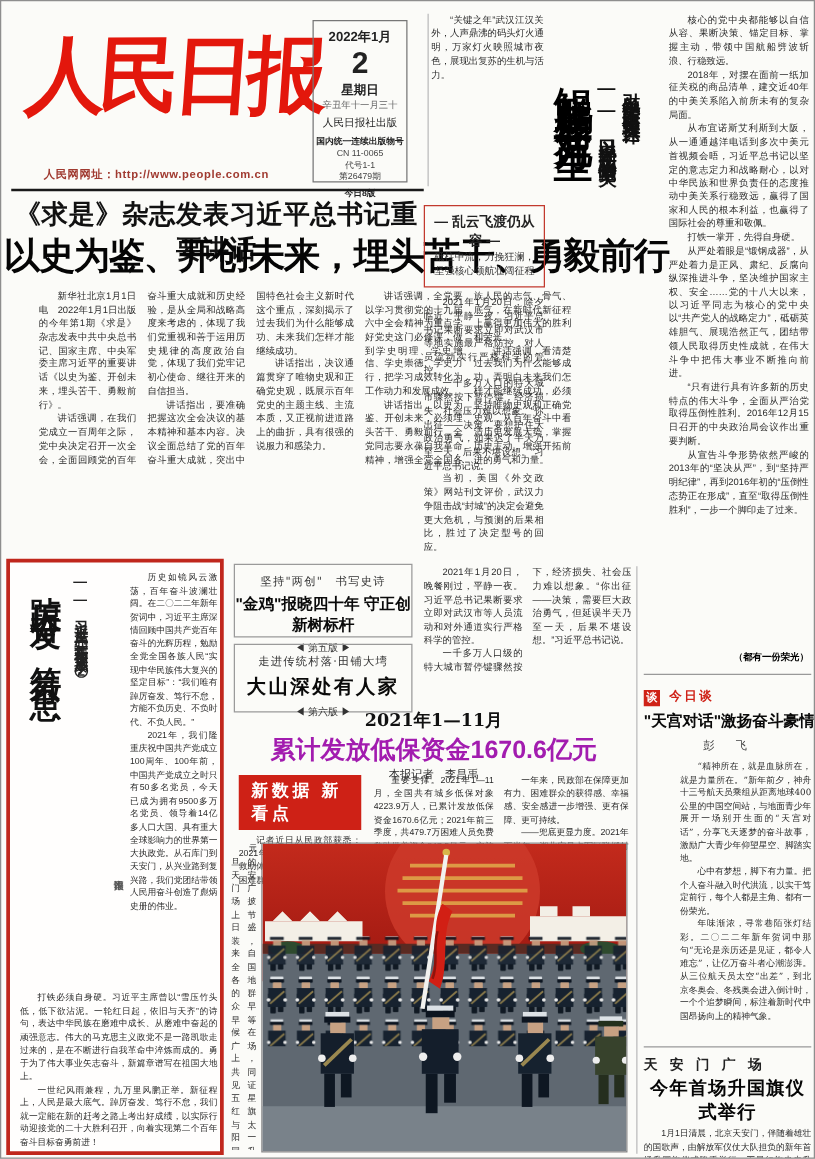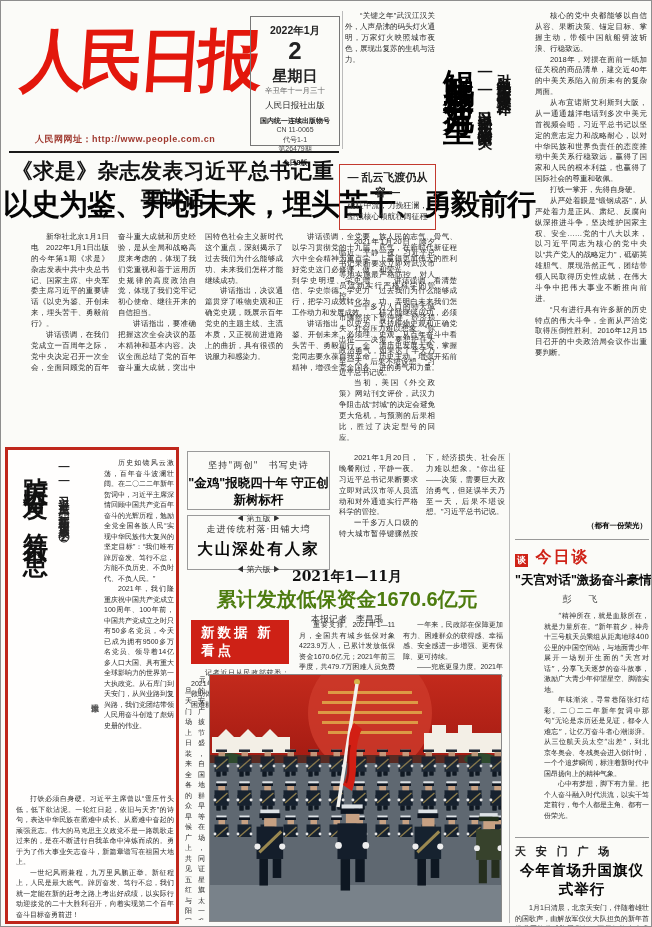--- a/index.html
+++ b/index.html
@@ -13,21 +13,21 @@
   .hr { background:#1a1a1a; }
   .vr { background:#bbb; width:1px; }
   
   #brand { font-family:"DejaVu Serif",serif; font-weight:bold; color:#e3170c; font-size:64px; letter-spacing:-5px; transform:skewX(-4deg) scaleY(1.05); white-space:nowrap; }
   #brand-latin { color:#e33326; font-weight:bold; font-size:16px; letter-spacing:9px; font-family:"DejaVu Serif",serif; }
   #site { color:#a03a30; font-size:9px; font-weight:bold; letter-spacing:.5px; }
   
   #datebox { border:1px solid #777; text-align:center; padding-top:6px; line-height:1.35; color:#222; }
   #datebox .m { font-size:10.5px; font-weight:bold; }
   #datebox .d { font-size:24px; font-weight:bold; line-height:1.2; }
-  #datebox .w { font-size:15px; font-weight:bold; }
+  #datebox .w { font-size:10px; font-weight:bold; }
   #datebox .s { font-size:7.5px; color:#666; }
   #datebox .p { font-size:8.5px; margin-top:4px; font-family:"DejaVu Serif",serif; }
   #datebox .t { font-size:7px; margin-top:4px; font-weight:bold; }
   #datebox .t2 { font-size:7px; color:#444; }
   
   #kicker { font-size:21px; font-weight:bold; text-align:center; color:#111; letter-spacing:.5px; }
   #headline { font-size:29px; font-weight:900; text-align:center; color:#050505; letter-spacing:-1px; white-space:nowrap; }
   
   #pullq { border:1.5px solid #c2392e; padding:5px 4px 3px; text-align:center; }
   #pullq .t { font-size:11px; font-weight:bold; color:#222; }
@@ -43,25 +43,25 @@
   #com-title { font-size:25px; font-weight:900; color:#111; letter-spacing:6px; }
   #com-sub { font-size:11px; font-weight:bold; color:#222; letter-spacing:2px; }
   #com-byline { font-size:8px; color:#555; }
   
   .promo { border:1px solid #9a9a9a; text-align:center; padding-top:7px; }
   .promo .k { font-size:9px; color:#333; font-family:"DejaVu Serif",serif; letter-spacing:1px; }
   .promo .t { font-weight:900; color:#0a0a0a; margin-top:3px; }
   .promo .pg { font-size:8px; color:#333; margin-top:4px; }
   
   #wel-k { font-size:14px; text-align:center; color:#111; font-weight:bold; font-family:"DejaVu Serif",serif; }
-  #wel-h { font-size:20px; font-weight:900; text-align:center; color:#4d7c0f; }
+  #wel-h { font-size:20px; font-weight:900; text-align:center; color:#a21caf; }
   #wel-b { font-size:9px; text-align:center; color:#333; font-family:"DejaVu Serif",serif; }
   #badge { background:#ce2116; color:#fff; font-size:13.5px; font-weight:bold; padding:4px 10px; letter-spacing:3px; display:inline-block; }
   
-  #jrt-label { color:#cf2217; font-weight:900; font-size:16px; letter-spacing:2px; }
+  #jrt-label { color:#cf2217; font-weight:900; font-size:10px; letter-spacing:2px; }
   #jrt-icon { display:inline-block; width:13px; height:13px; background:#cf2217; color:#fff; font-size:9px; line-height:13px; text-align:center; vertical-align:-1px; margin-right:3px; font-weight:bold; }
   #jrt-title { font-size:12.5px; font-weight:900; color:#0a0a0a; white-space:nowrap; }
   #jrt-author { font-size:9px; text-align:center; color:#444; letter-spacing:4px; }
   .kai { font-family:"DejaVu Serif",serif;margin-left:29px; }
   
   #flag-k { font-size:11px; letter-spacing:3px; color:#222; font-family:"DejaVu Serif",serif;font-weight:bold; }
   #flag-h { font-size:14.5px; font-weight:900; text-align:center; color:#050505; letter-spacing:1px; }
   #photo-frame { border:1px solid #888; }
 </style>
 </head>
@@ -69,21 +69,21 @@
 
 <div id="page">
 
   <div class="abs" style="left:20px; top:16px; width:230px; height:84px;">
     <div id="brand">人民日报</div>
   </div>
   <div class="abs" style="left:34px; top:132px;">
     <div id="site">人民网网址：http://www.people.com.cn</div>
   </div>
 
-  <div id="datebox" class="abs" style="left:249px; top:15px; width:90px; height:130px;text-align:center;">
+  <div id="datebox" class="abs" style="left:249px; top:15px; width:76px; height:130px;text-align:center;">
     <div class="m">2022年1月</div>
     <div class="d">2</div>
     <div class="w">星期日</div>
     <div class="s">辛丑年十一月三十</div>
     <div class="p">人民日报社出版</div>
     <div class="t">国内统一连续出版物号</div>
     <div class="t2">CN 11-0065</div>
     <div class="t2">代号1-1</div>
     <div class="t2">第26479期</div>
     <div class="t">今日8版</div>
@@ -128,20 +128,21 @@
       <p>当初，美国《外交政策》网站刊文评价，武汉力争阻击战“封城”的决定会避免更大危机，与预测的后果相比，胜过了决定型号的回应。</p>
     </div>
 
   <div class="abs jtext smalltext" style="left:534px; top:10px; width:112px; height:500px;">
       <p>核心的党中央都能够以自信从容、果断决策、锚定目标、掌握主动，带领中国航船劈波斩浪、行稳致远。</p>
       <p>2018年，对摆在面前一纸加征关税的商品清单，建交近40年的中美关系陷入前所未有的复杂局面。</p>
       <p>从布宜诺斯艾利斯到大阪，从一通通越洋电话到多次中美元首视频会晤，习近平总书记以坚定的意志定力和战略耐心，以对中华民族和世界负责任的态度推动中美关系行稳致远，赢得了国家和人民的根本利益，也赢得了国际社会的尊重和敬佩。</p>
       <p>打铁一掌开，先得自身硬。</p>
       <p>从严处着眼是“锻钢成器”，从严处着力是正风、肃纪、反腐向纵深推进斗争，坚决维护国家主权、安全……党的十八大以来，以习近平同志为核心的党中央以“共产党人的战略定力”，砥砺英雄胆气、展现浩然正气，团结带领人民取得历史性成就，在伟大斗争中把伟大事业不断推向前进。</p>
       <p>“只有进行具有许多新的历史特点的伟大斗争，全面从严治党取得压倒性胜利。2016年12月15日召开的中央政治局会议作出重要判断。</p>
+      <p>从宣告斗争形势依然严峻的2013年的“坚决从严”，到“坚持严明纪律”，再到2016年初的“压倒性态势正在形成”，直至“取得压倒性胜利”，一步一个脚印走了过来。</p>
     </div>
   <div class="abs smalltext jump" style="left:534px; top:520px; width:112px; text-align:right;">（都有一份荣光）</div>
 
   <div class="abs jtext smalltext" style="left:338px; top:452px; width:166px; height:108px; column-count:2; column-gap:8px;">
       <p>2021年1月20日，晚餐刚过，平静一夜。习近平总书记果断要求立即对武汉市等人员流动和对外通道实行严格科学的管控。</p>
       <p>一千多万人口级的特大城市暂停键骤然按下，经济损失、社会压力难以想象。“你出征——决策，需要巨大政治勇气，但延误半天乃至一天，后果不堪设想。”习近平总书记说。</p>
     </div>
 
   <div id="combox" class="abs" style="left:4px; top:446px; width:174px; height:477px;">
     <div class="abs vert" id="com-title" style="left:12px; top:8px; height:345px;">踔厉奋发　笃行不怠</div>
@@ -295,22 +296,22 @@
 
   <div class="abs" style="left:514px; top:546px; width:134px; height:286px;">
     <div>
       <span id="jrt-icon">谈</span>
       <span id="jrt-label">今日谈</span>
     </div>
     <div id="jrt-title" style="margin-top:4px;">"天宫对话"激扬奋斗豪情</div>
     <div id="jrt-author" style="margin-top:4px;">彭　飞</div>
     <div class="jtext tinytext kai" style="margin-top:5px; height:216px; overflow:hidden;">
         <p>“精神所在，就是血脉所在，就是力量所在。”新年前夕，神舟十三号航天员乘组从距离地球400公里的中国空间站，与地面青少年展开一场别开生面的“天宫对话”，分享飞天逐梦的奋斗故事，激励广大青少年仰望星空、脚踏实地。</p>
+        <p>心中有梦想，脚下有力量。把个人奋斗融入时代洪流，以实干笃定前行，每个人都是主角、都有一份荣光。</p>
         <p>年味渐浓，寻常巷陌张灯结彩。二〇二二年新年贺词中那句“无论是亲历还是见证，都令人难忘”，让亿万奋斗者心潮澎湃。从三位航天员太空“出差”，到北京冬奥会、冬残奥会进入倒计时，一个个追梦瞬间，标注着新时代中国昂扬向上的精神气象。</p>
-        <p>心中有梦想，脚下有力量。把个人奋斗融入时代洪流，以实干笃定前行，每个人都是主角、都有一份荣光。</p>
       </div>
   </div>
 
   <div class="abs" style="left:514px; top:836px; width:134px; height:1px; background:#999;"></div>
 
   <div class="abs" style="left:514px; top:843px; width:134px; height:80px;">
     <div id="flag-k">天 安 门 广 场</div>
     <div id="flag-h" style="margin-top:2px;">今年首场升国旗仪式举行</div>
     <div class="jtext tinytext" style="margin-top:4px; height:38px; overflow:hidden;">
       <p>1月1日清晨，北京天安门，伴随着雄壮的国歌声，由解放军仪仗大队担负的新年首场升国旗仪式隆重举行。五星红旗冉冉升起，与天安门城楼交相辉映。现场观众挥舞国旗，高唱国歌和《歌唱祖国》，共同迎接新的一年。</p>

